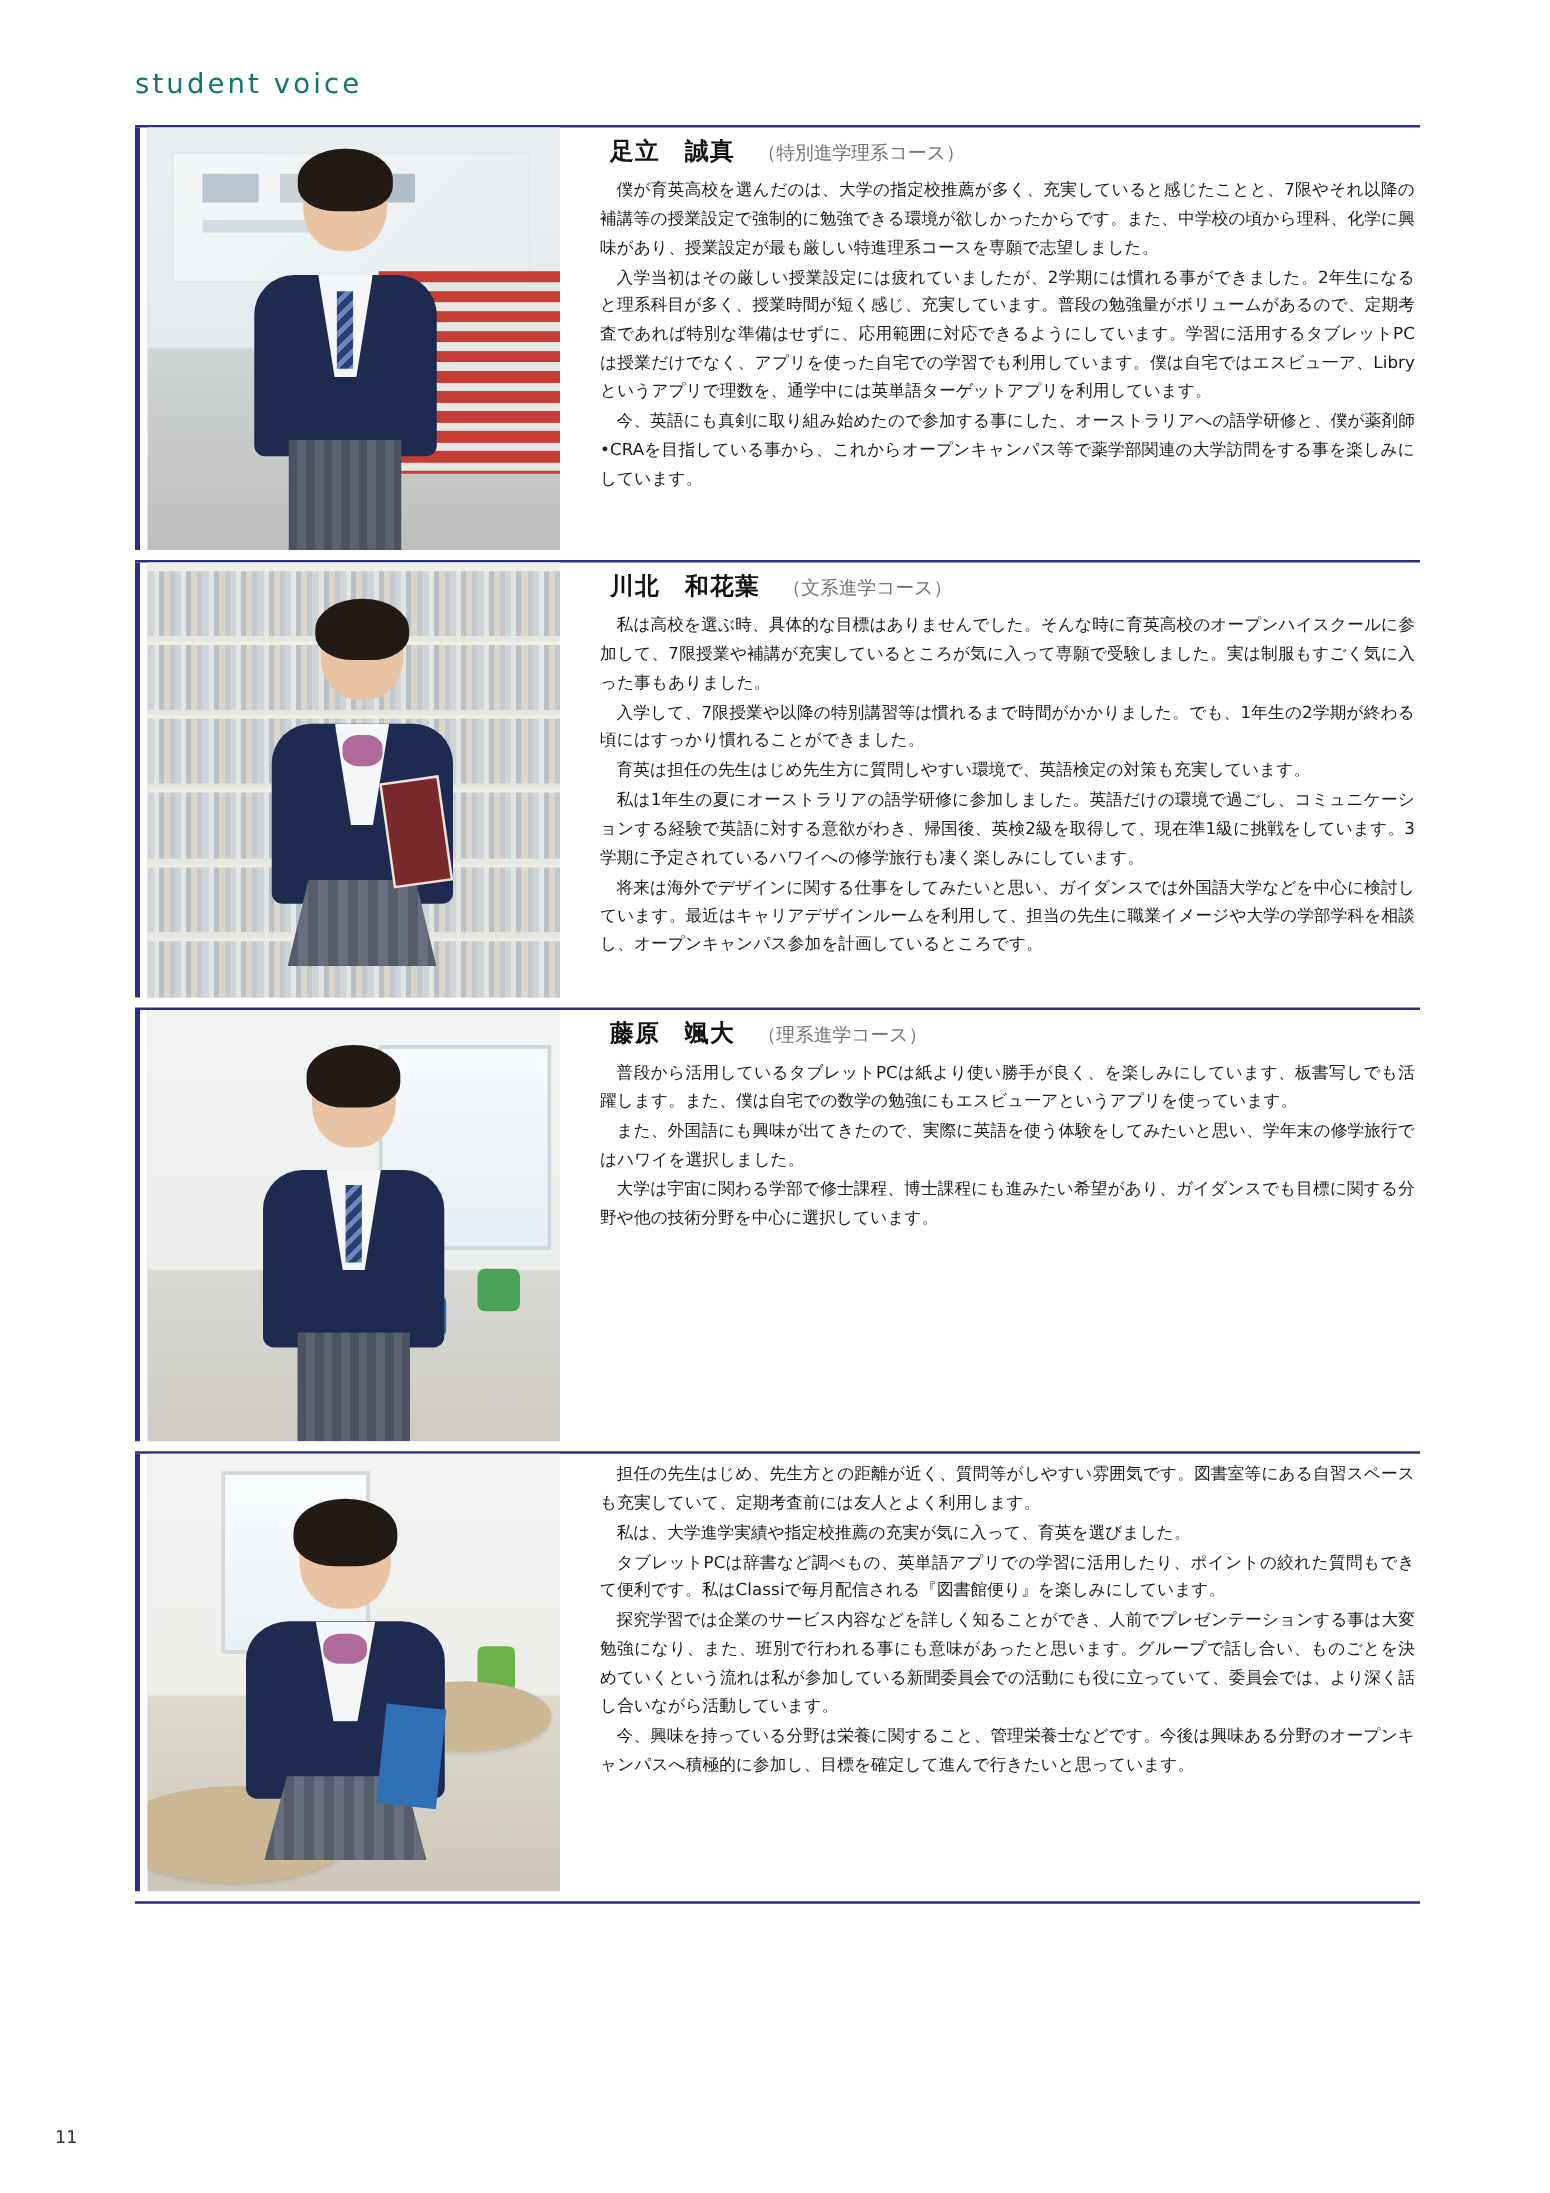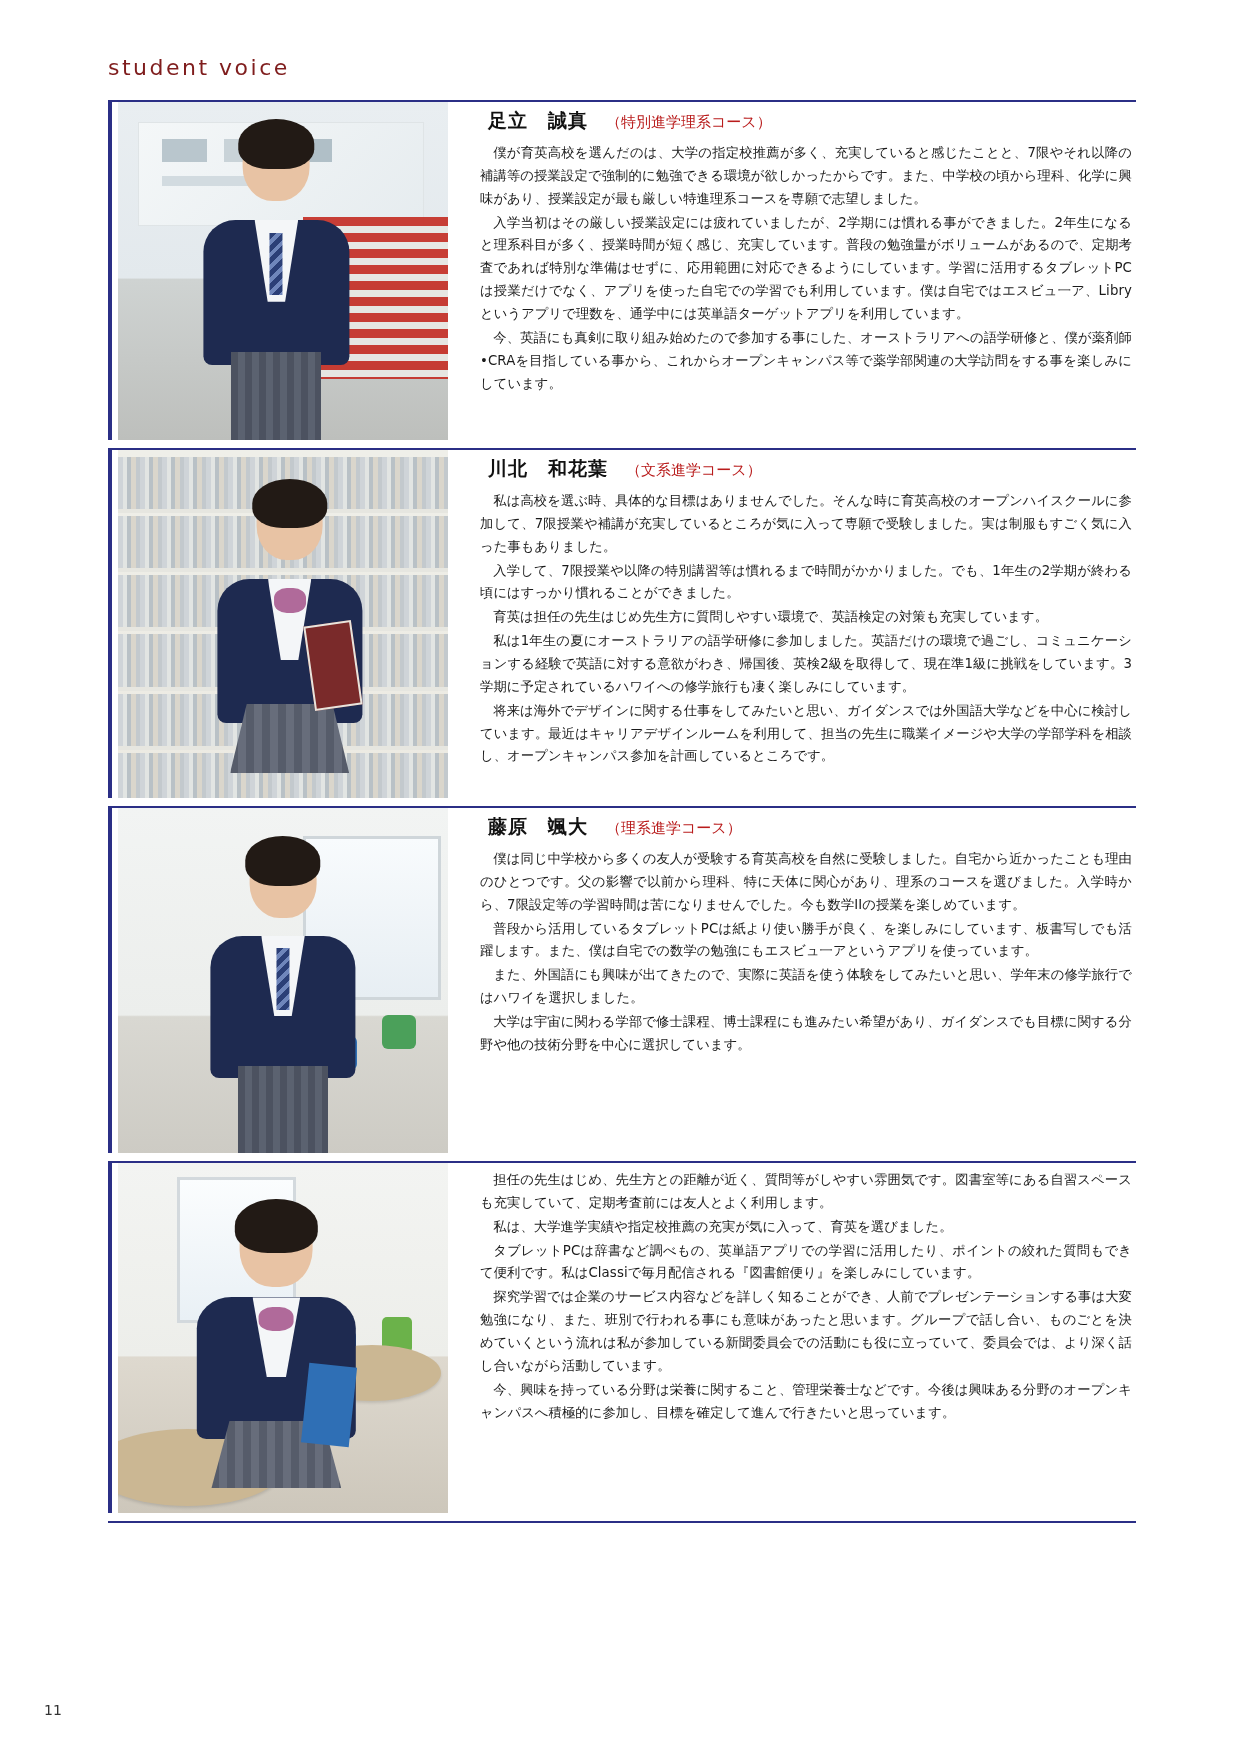--- a/index.html
+++ b/index.html
@@ -23,21 +23,21 @@
   }
 
   
   .page-header {
     position: absolute;
     left: 108px;
     top: 55px;
     font-family: "DejaVu Sans", sans-serif;
     font-size: 22px;
     letter-spacing: 2.5px;
-    color: #7f1d1d;
+    color: #0f766e;
     font-weight: 400;
   }
 
   
   .content {
     position: absolute;
     left: 108px;
     top: 100px;
     width: 1028px;
   }
@@ -269,21 +269,21 @@
     font-family: "DejaVu Sans", sans-serif;
     font-size: 19px;
     font-weight: 700;
     letter-spacing: 1px;
     color: #111;
     white-space: pre;
   }
   .stu-course {
     font-family: "DejaVu Sans", sans-serif;
     font-size: 15px;
-    color: #b91c1c;
+    color: #737373;
     margin-left: 18px;
   }
   p.para {
     margin: 0 0 1px 0;
     font-family: "DejaVu Sans", sans-serif;
     font-size: 13.3px;
     line-height: 1.72;
     text-align: justify;
     text-indent: 1em;
     color: #1a1a1a;
@@ -395,21 +395,20 @@
             <div class="legs"></div>
             <div class="head"></div>
             <div class="hair"></div>
           </div>
         </div>
         <div class="text-col">
           <div class="name-row">
             <span class="stu-name">藤原　颯大</span>
             <span class="stu-course">（理系進学コース）</span>
           </div>
-          <p class="para">僕は同じ中学校から多くの友人が受験する育英高校を自然に受験しました。自宅から近かったことも理由のひとつです。父の影響で以前から理科、特に天体に関心があり、理系のコースを選びました。入学時から、7限設定等の学習時間は苦になりませんでした。今も数学IIの授業を楽しめています。</p>
           <p class="para">普段から活用しているタブレットPCは紙より使い勝手が良く、を楽しみにしています、板書写しでも活躍します。また、僕は自宅での数学の勉強にもエスビュ一アというアプリを使っています。</p>
           <p class="para">また、外国語にも興味が出てきたので、実際に英語を使う体験をしてみたいと思い、学年末の修学旅行ではハワイを選択しました。</p>
           <p class="para">大学は宇宙に関わる学部で修士課程、博士課程にも進みたい希望があり、ガイダンスでも目標に関する分野や他の技術分野を中心に選択しています。</p>
         </div>
       </div>
     </div>
 
     <div class="voice">
       <div class="voice-inner">
         <div class="accent-bar"></div>

